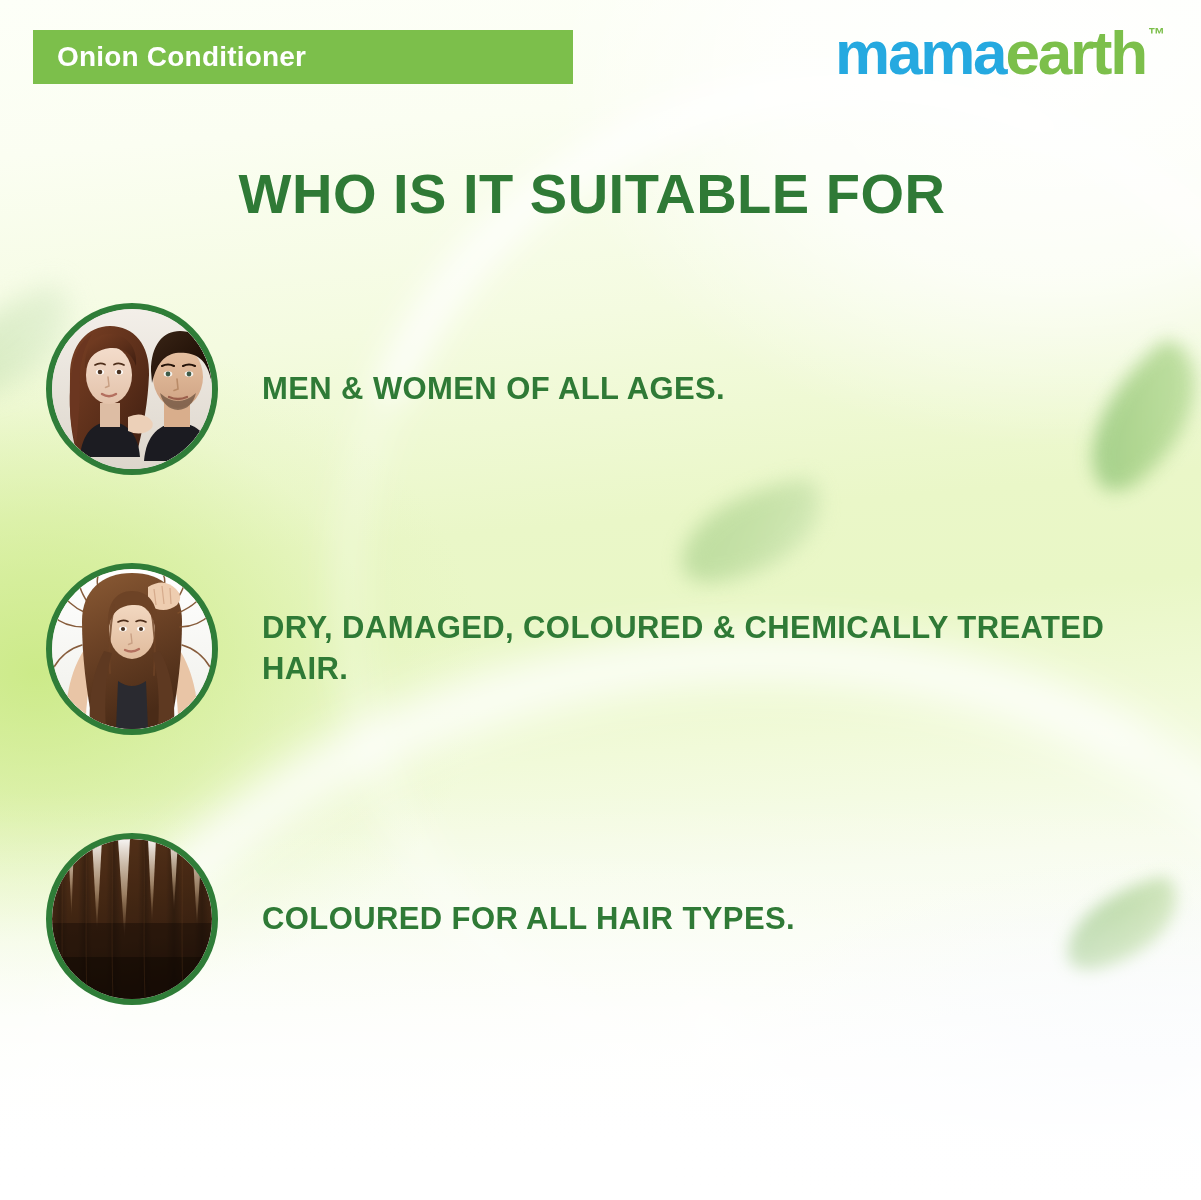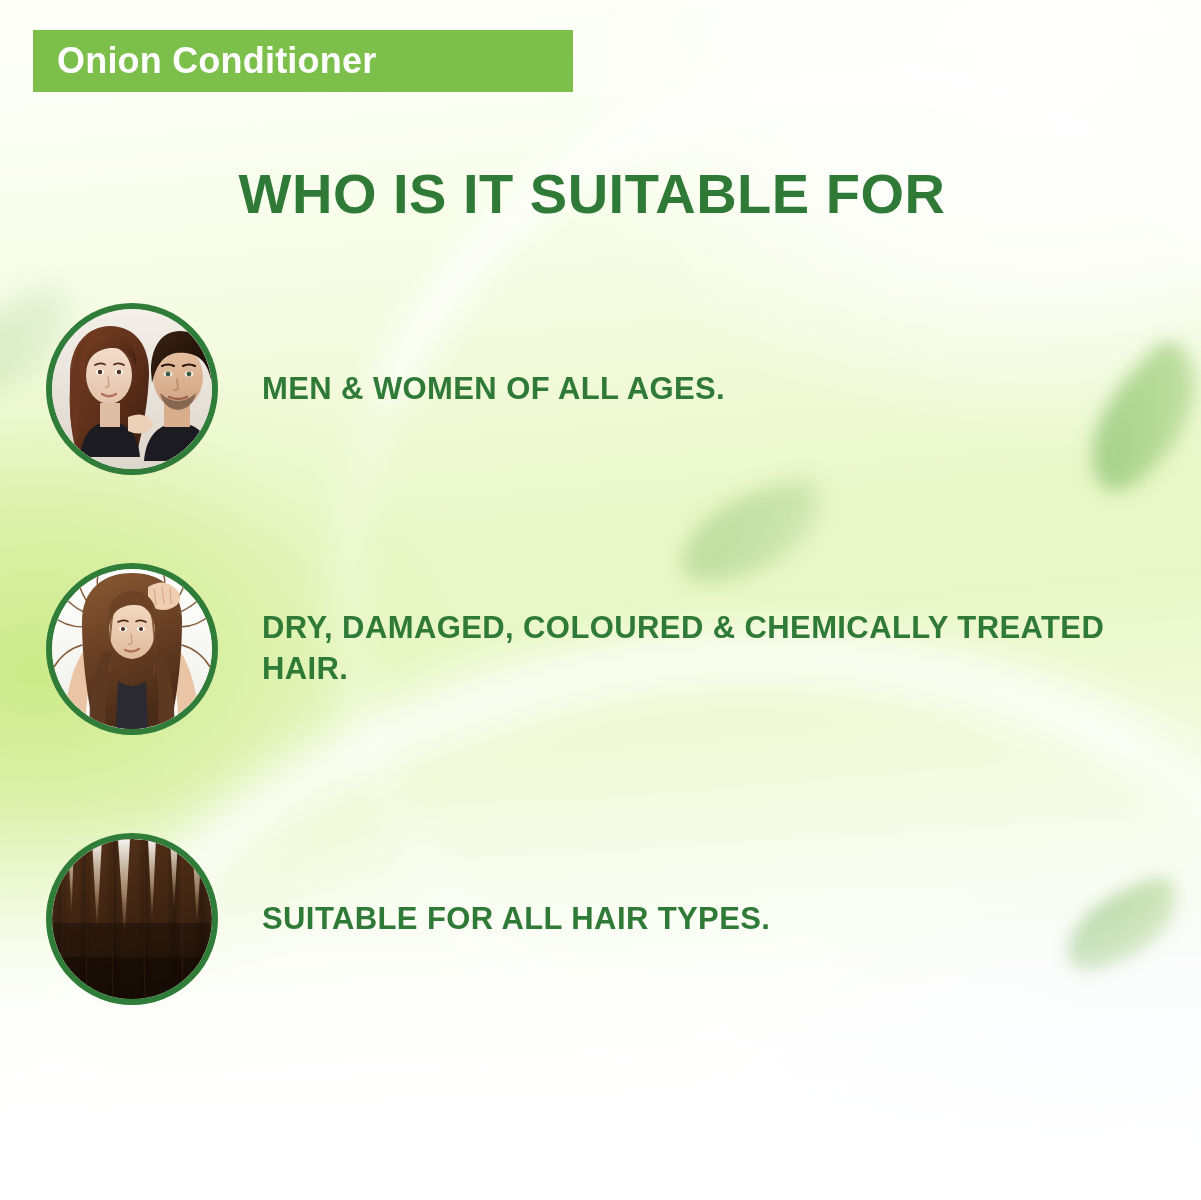--- a/index.html
+++ b/index.html
@@ -140,26 +140,26 @@
     opacity: 0.55;
     filter: blur(13px);
   }
 
   
   .product-badge {
     position: absolute;
     left: 33px;
     top: 30px;
     width: 540px;
-    height: 62px;
+    height: 54px;
     display: flex;
     align-items: center;
     padding-left: 24px;
     box-sizing: border-box;
-    font-size: 36px;
+    font-size: 28px;
     font-weight: 700;
     letter-spacing: 0.2px;
     color: #ffffff;
   }
 
   .brand-logo {
     position: absolute;
     right: 36px;
     top: 22px;
     display: flex;
@@ -248,20 +248,25 @@
 
   <div class="leaf leaf-4"></div>
   <div class="leaf leaf-1"></div>
   <div class="leaf leaf-2"></div>
   <div class="leaf leaf-3"></div>
 
   <div class="bg-layer bg-bottom-white"></div>
 
   <div class="product-badge" style="background: rgb(124, 191, 75); color: rgb(255, 255, 255);">Onion Conditioner</div>
 
+  <div class="brand-logo">
+    <span class="brand-mama" style="color: rgb(37, 169, 224);">mama</span>
+      <span class="brand-earth" style="color: rgb(124, 191, 75);">earth</span>
+      <span class="brand-tm" style="color: rgb(124, 191, 75);">™</span>
+  </div>
 
   <div class="main-title" style="color: rgb(47, 122, 54);">WHO IS IT SUITABLE FOR</div>
 
   <div class="feature-row row-2">
     <div class="feature-thumb" style="border-color: rgb(47, 125, 56);">
       <div class="thumb-inner">
         <svg viewBox="0 0 160 160" width="100%" height="100%" preserveAspectRatio="xMidYMid slice" aria-hidden="true">
           <defs>
             <linearGradient id="bgw2" x1="0" y1="0" x2="0" y2="1">
               <stop offset="0%" stop-color="#ffffff"></stop>
@@ -457,16 +462,16 @@
           <g stroke="#6d4526" stroke-width="0.8" opacity="0.35" fill="none">
             <path d="M10 0 C11 50 9 100 11 160"></path>
             <path d="M34 0 C35 50 33 100 35 160"></path>
             <path d="M60 0 C61 50 59 100 61 160"></path>
             <path d="M92 0 C93 50 91 100 93 160"></path>
             <path d="M130 0 C131 50 129 100 131 160"></path>
           </g>
         </svg>
       </div>
     </div>
-    <div class="feature-text" style="color: rgb(47, 122, 54);">SUITABLE FOR ALL HAIR TYPES.</div>
+    <div class="feature-text" style="color: rgb(47, 122, 54);">COLOURED FOR ALL HAIR TYPES.</div>
   </div>
 
 </div>
 
 </body></html>

